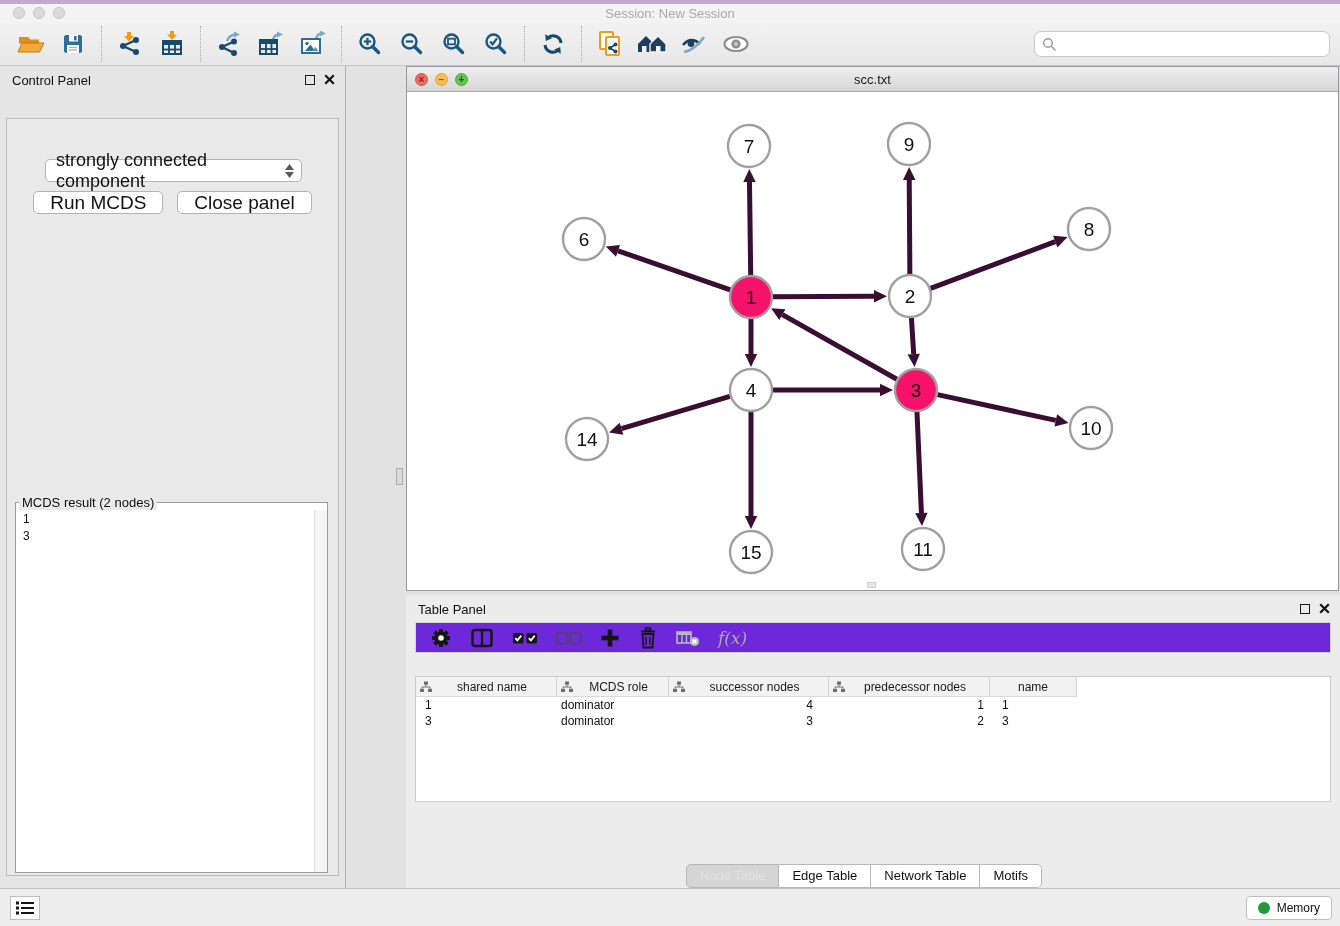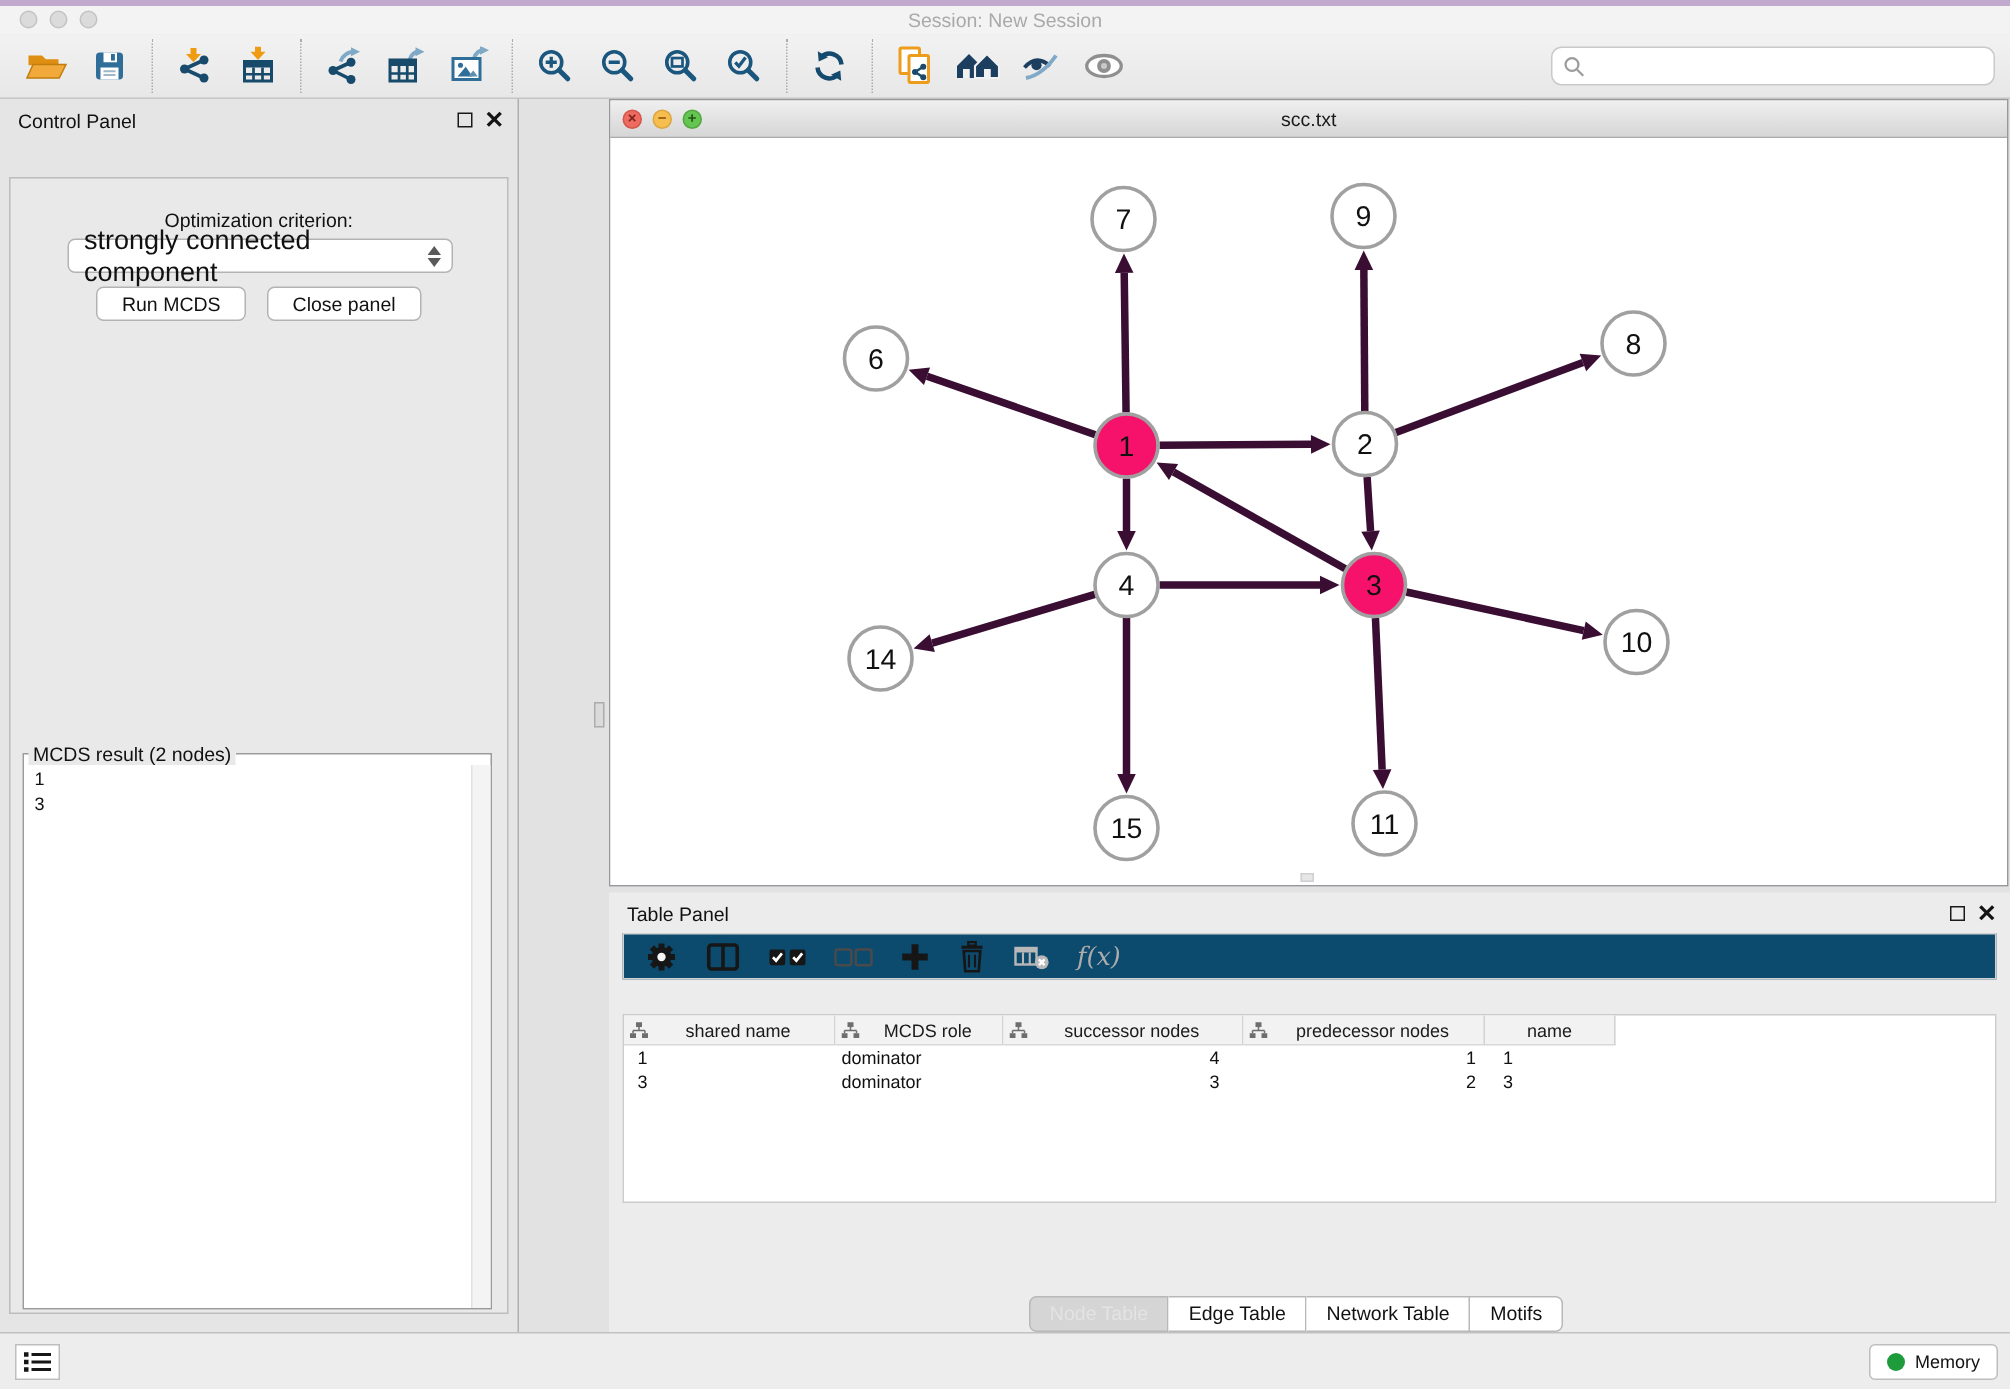--- a/index.html
+++ b/index.html
@@ -44,21 +44,21 @@
   .tab.selected { background:#DCDCDC; color:#B5B5B5; }
   .cp-content { position:absolute; left:6px; right:6px; top:52px; bottom:12px; background:#E9E9E9; border:1px solid #BCBCBC; }
   .opt-label { position:absolute; left:0; right:0; top:20px; text-align:center; font-size:13px; }
   .dropdown {
     position:absolute; left:38px; right:36px; top:40px; height:23px; background:#fff;
     border:1px solid #B3B3B3; border-radius:5px; display:flex; align-items:center; padding:0 7px 0 10px; font-size:18px;
   }
   .dd-arrows { margin-left:auto; display:flex; flex-direction:column; gap:2px; }
   .btn-row { position:absolute; left:0; right:0; top:72px; display:flex; justify-content:center; gap:14px; }
   .mac-btn {
-    background:#fff; border:1px solid #B3B3B3; border-radius:5px; font-size:13px; height:23px;
+    background:#fff; border:1px solid #B3B3B3; border-radius:5px; font-size:19px; height:23px;
     padding:0 16px; font-family:"Liberation Sans",sans-serif; color:#111;
   }
   .result-box { position:absolute; left:8px; right:10px; top:376px; bottom:2px; border:1px solid #9B9B9B; background:#fff; margin:0; padding:0; }
   .result-box legend { font-size:13px; background:#E9E9E9; margin-left:3px; padding:0 3px; }
   .result-list { position:absolute; left:0; right:13px; top:0; bottom:0; padding:1px 7px; font-size:12px; line-height:17px; overflow:hidden; }
   .result-scroll { position:absolute; right:0; top:0; bottom:0; width:13px; background:#F4F4F4; border-left:1px solid #E1E1E1; }
   .splitter-grip { position:absolute; left:396px; top:402px; width:7px; height:17px; background:#DADADA; border:1px solid #ACACAC; }
 
   
   .network-window { position:absolute; left:406px; top:0; width:933px; height:525px; border:1px solid #98989C; background:#fff; }
@@ -68,21 +68,21 @@
   .tl { width:13px; height:13px; border-radius:50%; font-size:10px; line-height:12px; text-align:center; font-weight:bold; }
   .tl-red { background:#EE6B60; border:1px solid #D4554B; color:#7E241D; }
   .tl-yellow { background:#F6BE4F; border:1px solid #DDA53E; color:#90560B; }
   .tl-green { background:#64C553; border:1px solid #52A83F; color:#20570F; }
   .nw-canvas { position:absolute; left:0; top:25px; right:0; bottom:0; background:#fff; }
   .nw-grip { position:absolute; left:460px; bottom:2px; width:9px; height:6px; background:#E6E6E6; border:1px solid #CFCFCF; }
 
   
   .table-panel { position:absolute; left:406px; top:529px; width:934px; height:293px; background:#ECECEC; }
   .tp-toolbar {
-    position:absolute; left:9px; right:9px; top:27px; height:31px; background:#0c4a6e;
+    position:absolute; left:9px; right:9px; top:27px; height:31px; background:#6d28d9;
     border:1px solid #D2D2D2; display:flex; align-items:center; padding-left:14px; gap:18px;
   }
   .tti { display:flex; align-items:center; justify-content:center; }
   .fx-label { font-family:"DejaVu Serif", serif; font-style:italic; font-size:17px; color:#ACACAC; }
   .tp-table { position:absolute; left:9px; right:9px; top:81px; height:126px; background:#fff; border:1px solid #CBCBCB; font-size:12px; }
   .thead { display:flex; height:20px; }
   .th { display:flex; align-items:center; background:#F2F2F2; border-right:1px solid #D2D2D2; border-bottom:1px solid #D9D9D9; padding:0 4px; }
   .th .th-label { flex:1; text-align:center; color:#1A1A1A; }
   .c0 { width:141px; } .c1 { width:112px; } .c2 { width:160px; } .c3 { width:161px; } .c4 { width:87px; }
   .trow { display:flex; height:16px; line-height:16px; }
@@ -270,21 +270,20 @@
   <div class="control-panel">
     <div class="panel-title">Control Panel</div>
     <div class="panel-controls">
       <span class="float-glyph"></span>
       <svg width="11" height="11" viewBox="0 0 11 11">
         <line x1="1.2" y1="1.2" x2="9.8" y2="9.8" stroke="#141414" stroke-width="2.2"></line>
         <line x1="9.8" y1="1.2" x2="1.2" y2="9.8" stroke="#141414" stroke-width="2.2"></line>
       </svg>
     </div>
     <div class="cp-content">
-      <div class="opt-label">Optimization criterion:</div>
       <div class="dropdown">
         <span>strongly connected component</span>
         <span class="dd-arrows">
           <svg width="9" height="6" viewBox="0 0 9 6">
               <polygon points="4.5,0 9,6 0,6" fill="#5A5A5A"></polygon>
             </svg>
           <svg width="9" height="6" viewBox="0 0 9 6">
               <polygon points="0,0 9,0 4.5,6" fill="#5A5A5A"></polygon>
             </svg>
         </span>

